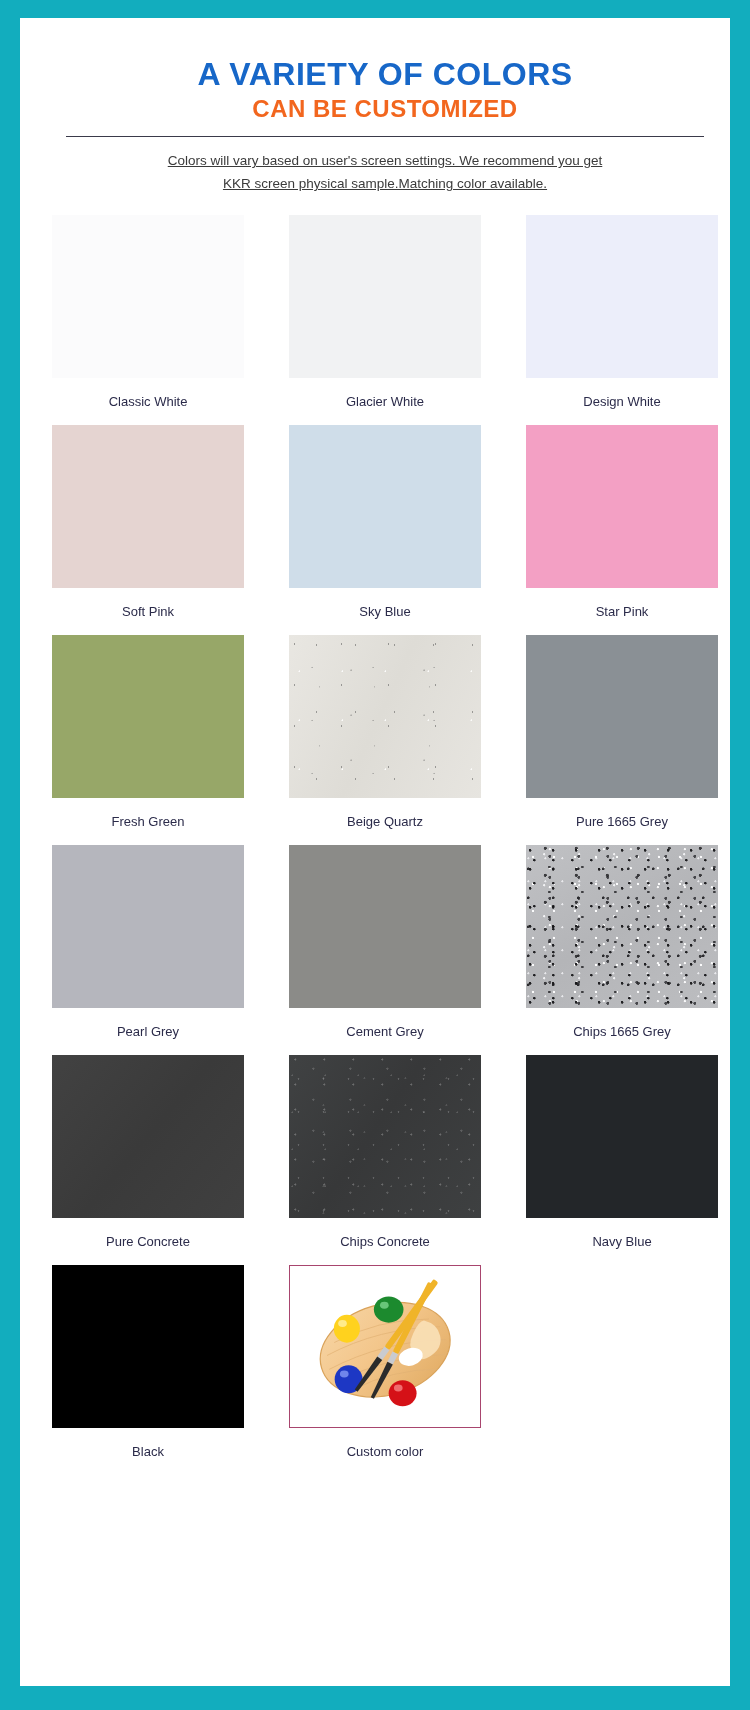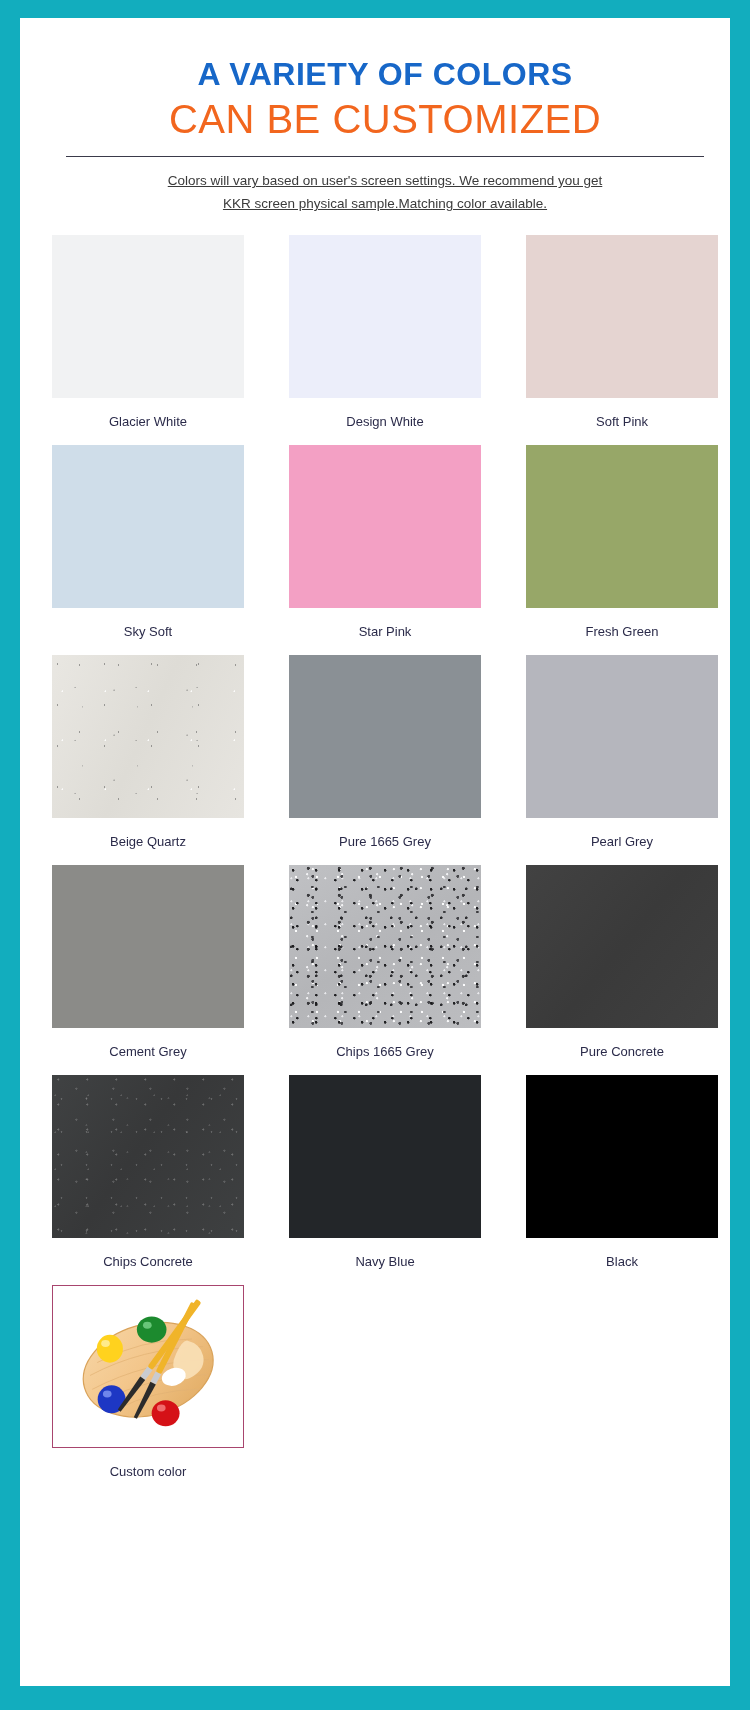--- a/index.html
+++ b/index.html
@@ -35,22 +35,22 @@
 
   .title-line-1 {
     font-size: 32px;
     font-weight: bold;
     letter-spacing: 0.5px;
     color: #1767C8;
     line-height: 1.25;
   }
 
   .title-line-2 {
-    font-size: 40px;
-    font-weight: normal;
+    font-size: 24px;
+    font-weight: bold;
     letter-spacing: 0.5px;
     color: #F2661E;
     line-height: 1.25;
   }
 
   .title-rule {
     margin: 12px 14px 0 14px;
     border-bottom: 1.5px solid #3a3a4a;
   }
 
@@ -165,34 +165,38 @@
       <div class="title-line-2">CAN BE CUSTOMIZED</div>
       <div class="title-rule"></div>
       <div class="subtitle">
         <div>Colors will vary based on user's screen settings. We recommend you get</div>
         <div>KKR screen physical sample.Matching color available.</div>
       </div>
     </div>
 
     <div class="swatch-grid" id="swatch-grid">
         <div class="swatch-cell">
+          <div class="swatch-chip " style="background: rgb(251, 251, 252);"></div>
+          <div class="swatch-label">Classic White</div>
+        </div>
+        <div class="swatch-cell">
           <div class="swatch-chip " style="background: rgb(241, 242, 243);"></div>
           <div class="swatch-label">Glacier White</div>
         </div>
         <div class="swatch-cell">
           <div class="swatch-chip " style="background: rgb(236, 238, 250);"></div>
           <div class="swatch-label">Design White</div>
         </div>
         <div class="swatch-cell">
           <div class="swatch-chip " style="background: rgb(229, 212, 209);"></div>
           <div class="swatch-label">Soft Pink</div>
         </div>
         <div class="swatch-cell">
           <div class="swatch-chip " style="background: rgb(207, 221, 233);"></div>
-          <div class="swatch-label">Sky Soft</div>
+          <div class="swatch-label">Sky Blue</div>
         </div>
         <div class="swatch-cell">
           <div class="swatch-chip " style="background: rgb(243, 160, 196);"></div>
           <div class="swatch-label">Star Pink</div>
         </div>
         <div class="swatch-cell">
           <div class="swatch-chip " style="background: rgb(151, 167, 104);"></div>
           <div class="swatch-label">Fresh Green</div>
         </div>
         <div class="swatch-cell">

